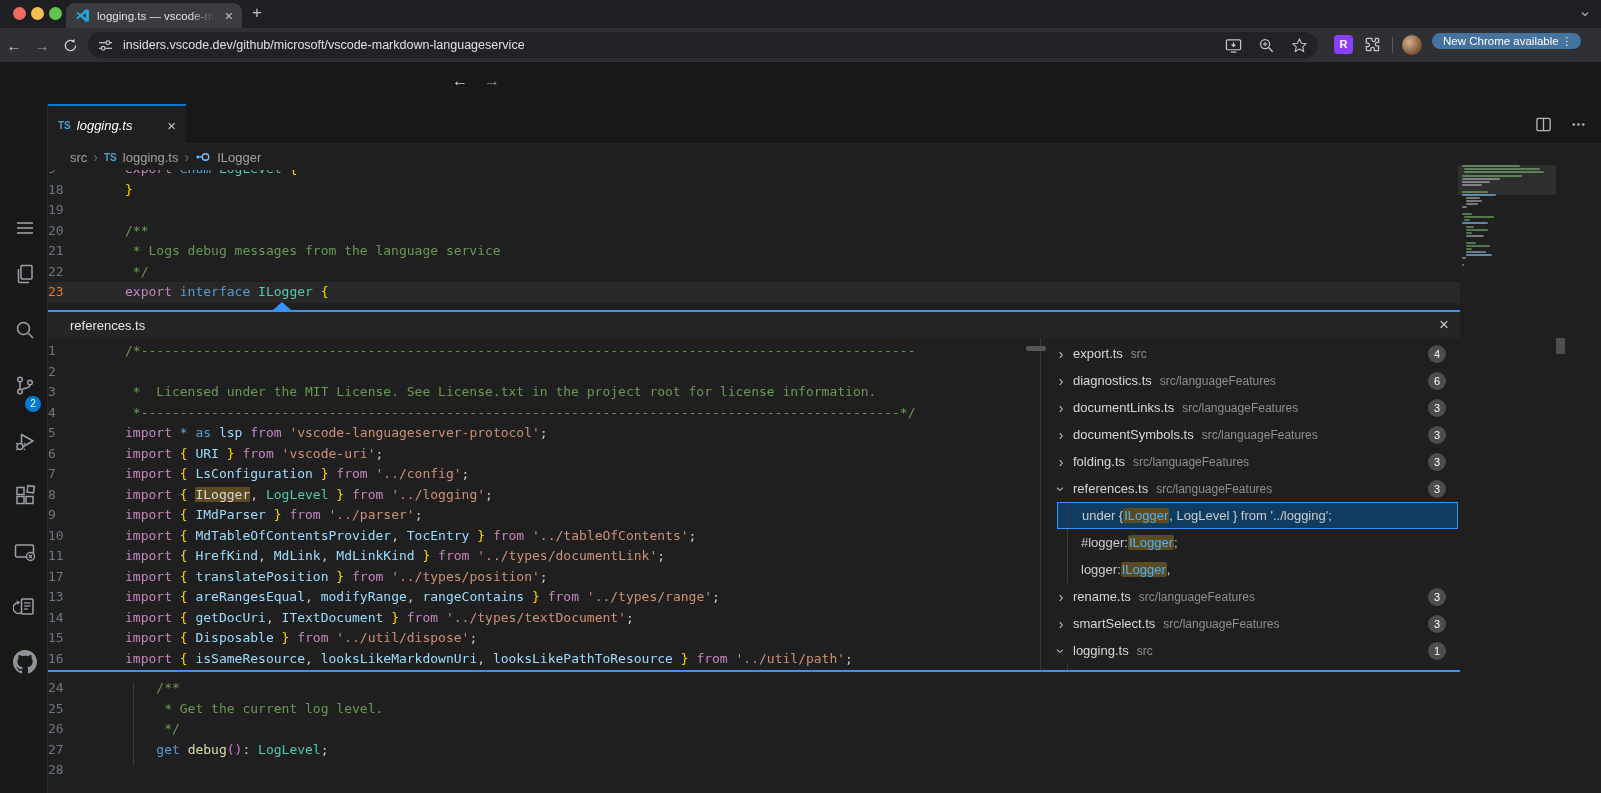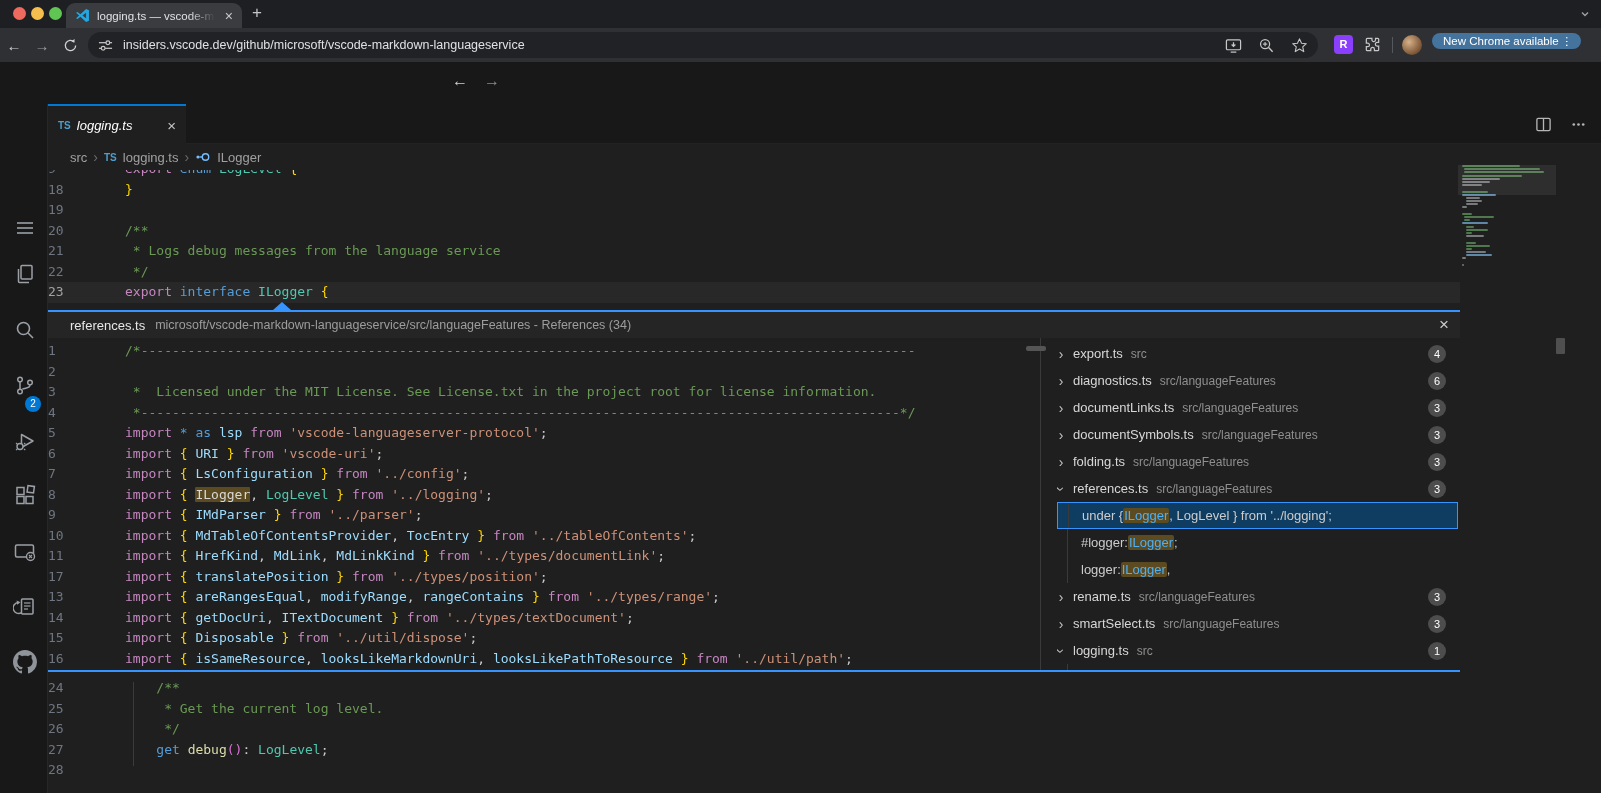--- a/index.html
+++ b/index.html
@@ -57,21 +57,21 @@
   
   .codewrap { position:absolute; overflow:hidden; }
   #code-top { left:0; top:66px; width:1412px; height:140px; }
   #code-top .cl:first-child { margin-top:-11px; }
   #code-bottom { left:0; top:568px; width:1412px; height:121px; padding-top:6px; }
   #code-bottom::before { content:""; position:absolute; left:85px; top:10px; height:84px; width:1px; background:#3b3b3b; }
   .cl { display:flex; height:20.5px; line-height:20.5px; font-family:"DejaVu Sans Mono",monospace; font-size:13px; }
   .ln { flex:none; width:77px; text-align:left; padding-right:28px; color:#6e7681; }
   .ct { white-space:pre; }
   .cl.cur { background:#282828; }
-  .cl.cur .ln { color:#a3a3a3; }
+  .cl.cur .ln { color:#f97316; }
 
   .tk-kw{color:#c586c0} .tk-ctl{color:#569cd6} .tk-typ{color:#4ec9b0} .tk-var{color:#9cdcfe}
   .tk-str{color:#ce9178} .tk-cmt{color:#6a9955} .tk-b1{color:#ffd700} .tk-b2{color:#da70d6}
   .tk-fn{color:#dcdcaa} .tk-df{color:#cccccc}
   .tk-hl{background:#5c4a20;color:#d8d8d8;border-radius:1px}
   .tk-hlt{background:#5c4a20;color:#4fb0f5;border-radius:2px;padding:0 1px}
 
   
   .minimap { position:absolute; left:1414px; top:61px; width:90px; height:145px; }
   .mm-row { height:2px; margin-bottom:1.2px; border-radius:1px; }
@@ -395,21 +395,20 @@
         <div class="mm-row" style="margin-left: 0px; width: 4px; background: rgb(119, 121, 124);"></div>
         <div class="mm-row" style="margin-left: 0px; width: 0px;"></div>
         <div class="mm-row" style="margin-left: 0px; width: 2px; background: rgb(119, 121, 124);"></div>
       </div>
     <div class="sb-handle"></div>
 
     <div class="peek">
       <div class="peek-arrow"></div>
       <div class="peek-header">
         <span class="peek-title">references.ts</span>
-        <span class="peek-desc">microsoft/vscode-markdown-languageservice/src/languageFeatures - References (34)</span>
         <span class="peek-close">×</span>
       </div>
       <div class="peek-code" id="peek-code">
           <div class="cl">
             <span class="ln">1</span>
             <span class="ct"><span class="tk-cmt">/*---------------------------------------------------------------------------------------------------</span></span>
           </div>
           <div class="cl">
             <span class="ln">2</span>
           </div>

